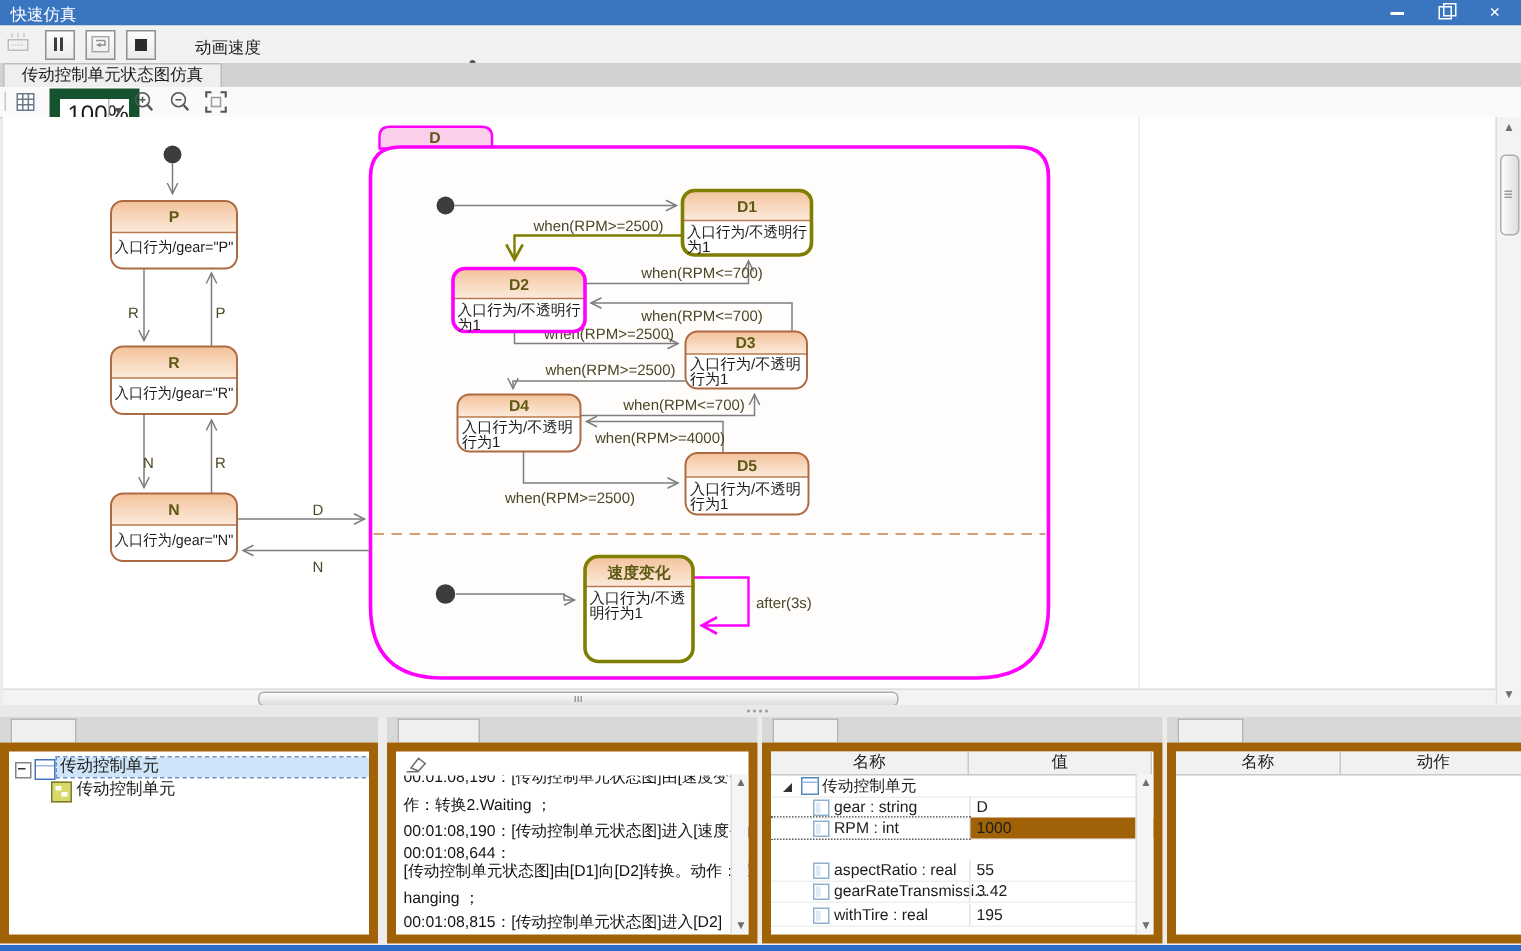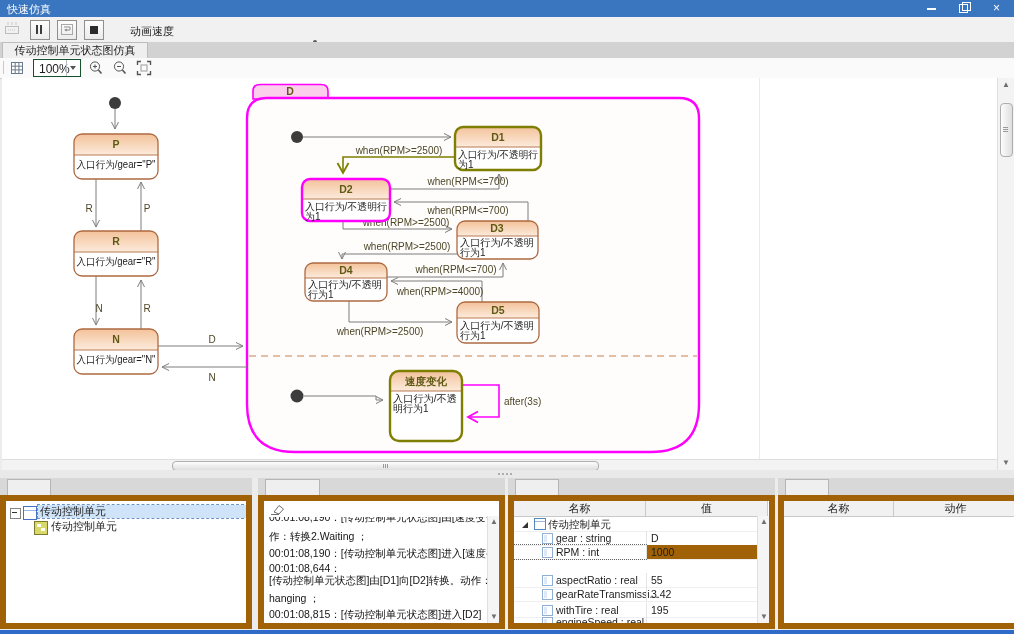--- a/index.html
+++ b/index.html
@@ -23,21 +23,21 @@
   .tb-label{top:7px;font-size:11px;color:#222}
   .slider-track{left:172px;top:29px;width:162px;height:1px;background:#9d9d9d}
   .slider-handle{left:313px;top:23px;width:4px;height:12px;background:#5a5a5a;border-radius:2px}
   
   .tabbar{left:0;top:42px;width:1014px;height:16px;background:#d2d2d2}
   .doctab{left:2px;top:0;width:144px;height:15px;background:#efefef;border:1px solid #bdbdbd;border-bottom:none;
           font-size:11px;text-align:center;line-height:15px}
   
   .zoombar{left:0;top:58px;width:1014px;height:20px;background:#fafafa;border-bottom:1px solid #cfcfcf}
   .vsep{left:3px;top:3px;width:1px;height:13px;background:#c9c9c9}
-  .combo{left:33px;top:1px;width:46px;height:16px;background:#fff;border:1px solid #14532d;font-size:12px}
+  .combo{left:33px;top:1px;width:46px;height:16px;background:#fff;border:7px solid #14532d;font-size:16px}
   .combo-val{left:5px;top:2px}
   .combo-arrow{right:0;top:0;width:13px;height:16px;border-left:1px solid #b8bec4}
   .combo-arrow:before{content:"";position:absolute;left:3px;top:6px;border:3px solid transparent;border-top:4px solid #555}
   
   .canvas{left:2px;top:78px;width:995px;height:381px;background:#fff;}
   .vscroll{left:997px;top:78px;width:16px;height:392px;background:#f3f3f3;border-left:1px solid #dedede}
   .vthumb{left:2px;top:25px;width:11px;height:52px;background:linear-gradient(90deg,#fdfdfd,#dedede);border:1px solid #aeaeae;border-radius:4px}
   .vgrip{left:2px;top:23px;width:5px;height:1px;background:#9a9a9a;box-shadow:0 2px 0 #9a9a9a,0 4px 0 #9a9a9a}
   .hscroll{left:2px;top:459px;width:995px;height:11px;background:#f3f3f3;border-top:1px solid #dedede}
   .hthumb{left:170px;top:1px;width:425px;height:8px;background:linear-gradient(#fdfdfd,#dedede);border:1px solid #aeaeae;border-radius:4px}
@@ -420,27 +420,20 @@
         </span>
       <span class="vval">3.42</span>
     </div>
     <div class="vrow" style="top:102px;right:12px">
       <span class="varicon" style="left:28px"></span>
       <span class="vname">
           <span style="position:absolute;left:42px">withTire : real</span>
         </span>
       <span class="vval">195</span>
     </div>
-    <div class="vrow" style="top:114px;right:12px">
-      <span class="varicon" style="left:28px"></span>
-      <span class="vname">
-          <span style="position:absolute;left:42px">engineSpeed : real</span>
-        </span>
-      <span class="vval"></span>
-    </div>
     <div class="vrow" style="top:128px;right:12px">
       <span class="varicon" style="left:28px"></span>
       <span class="vname">
           <span style="position:absolute;left:42px">circuferenceWheel :...</span>
         </span>
       <span class="vval"></span>
     </div>
     <div class="scrollcol">
       <span class="sarr" style="position:absolute;left:2px;top:2px">▲</span>
       <span class="sarr" style="position:absolute;left:2px;bottom:2px">▼</span>

